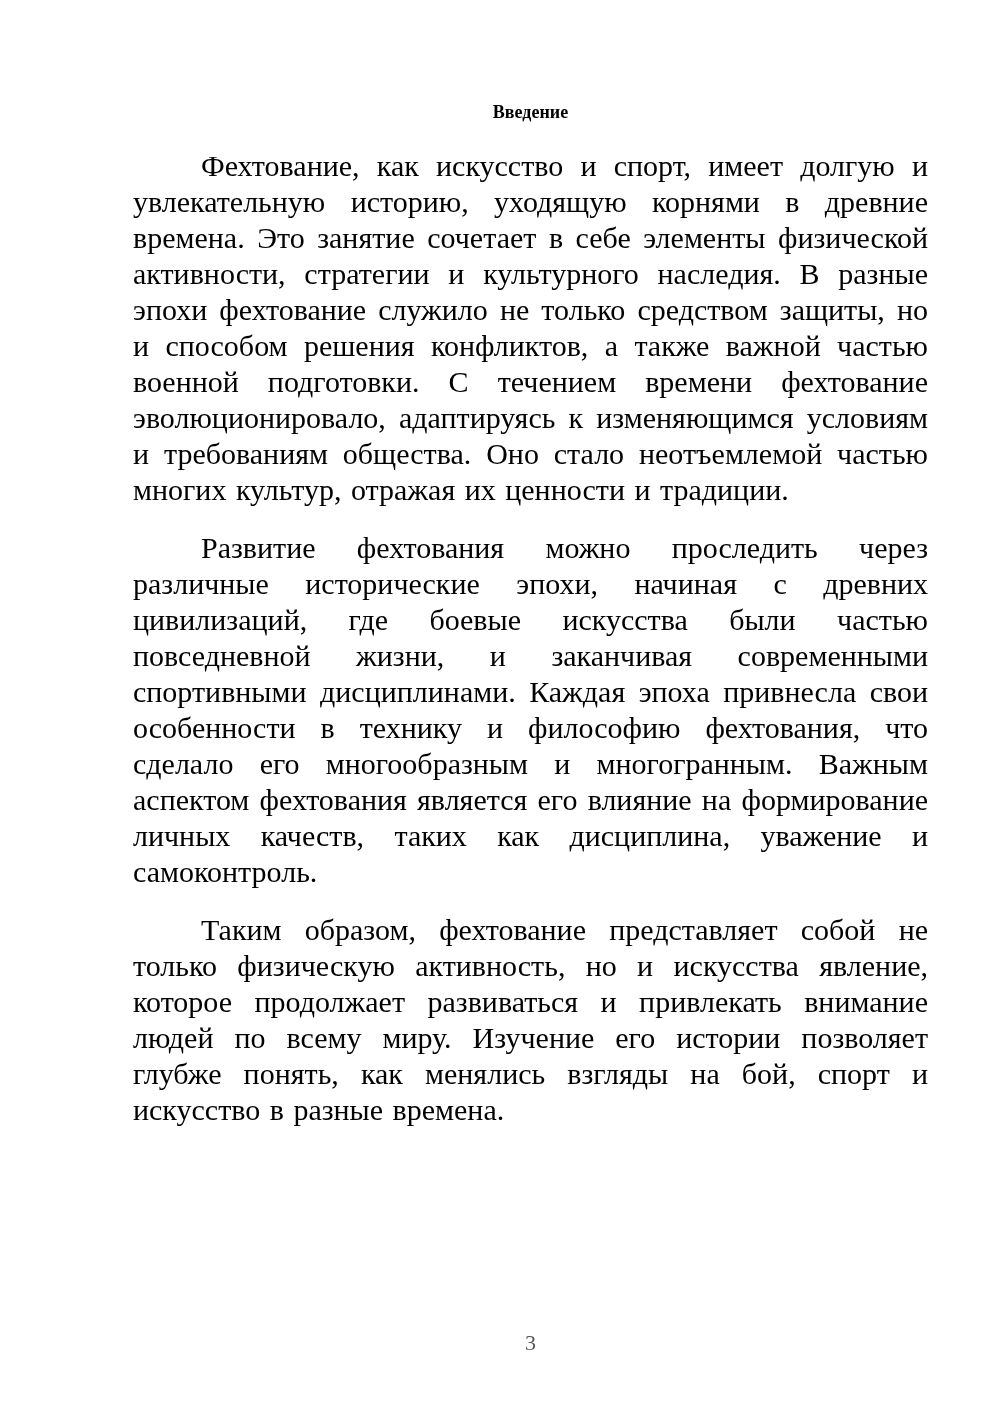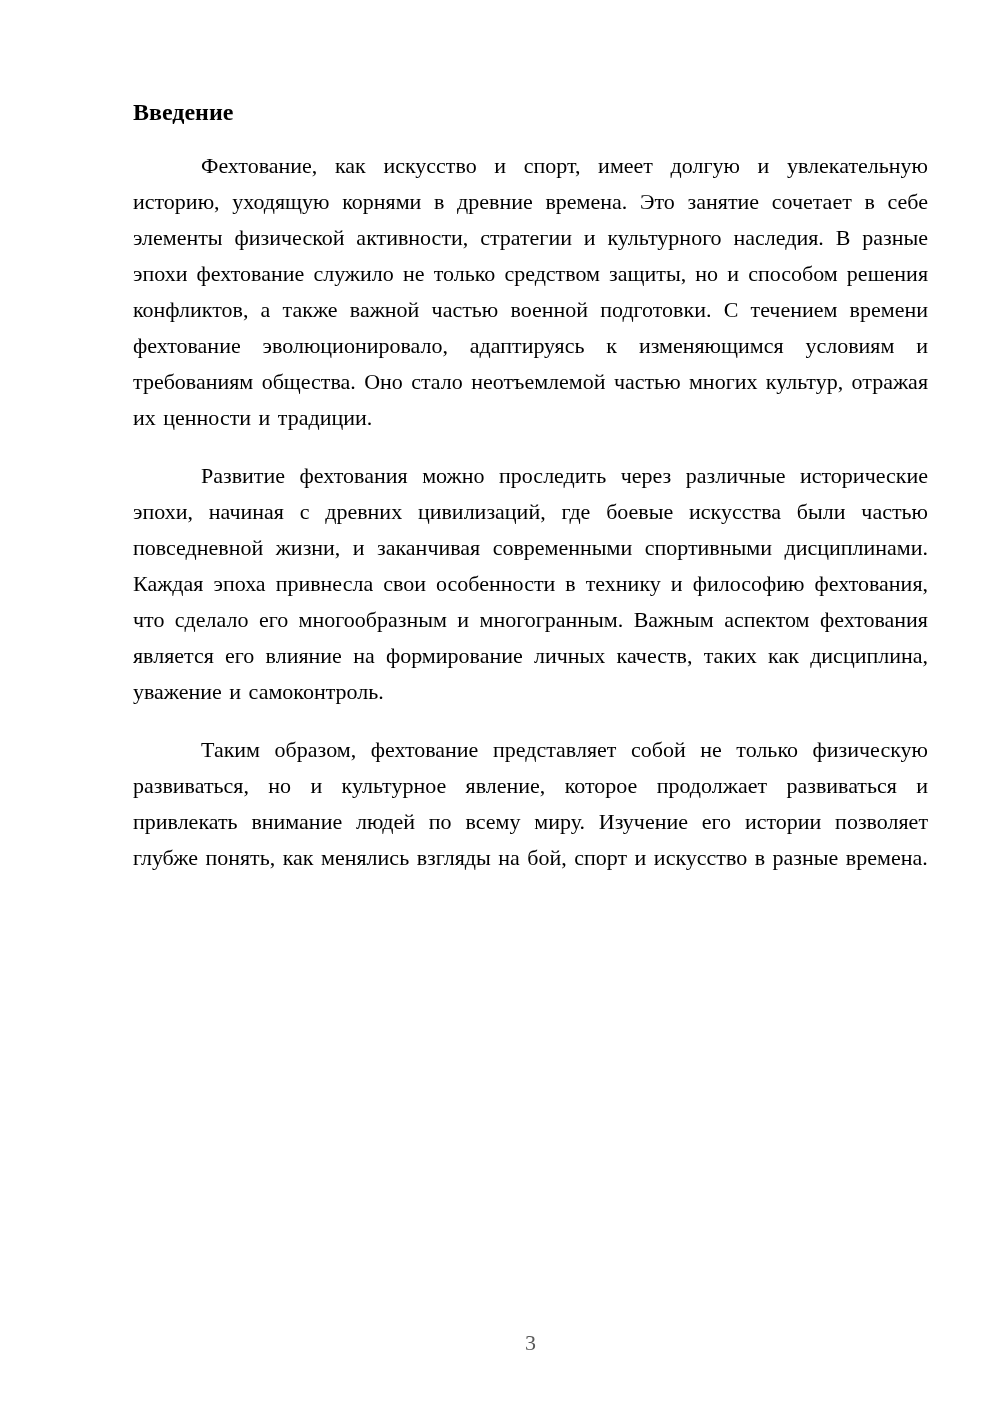--- a/index.html
+++ b/index.html
@@ -16,29 +16,29 @@
     font-family: "Liberation Serif", "DejaVu Serif", serif;
   }
   .content {
     position: absolute;
     left: 133px;
     top: 97px;
     width: 795px;
   }
   .title {
     margin: 0 0 21px 0;
-    font-size: 24px;
+    font-size: 18px;
     line-height: 30px;
     font-weight: bold;
-    text-align: left;
+    text-align: center;
     color: #000000;
   }
   .para {
     margin: 0;
-    font-size: 22px;
+    font-size: 30px;
     line-height: 36px;
     color: #000000;
     text-align: justify;
     text-align-last: left;
     text-indent: 68px;
     word-spacing: 2px;
     hyphens: none;
   }
   .para + .para {
     margin-top: 22px;
@@ -55,16 +55,16 @@
   }
 </style>
 </head>
 <body>
 
 <div class="page">
   <div class="content">
     <h1 class="title">Введение</h1>
     <p class="para">Фехтование, как искусство и спорт, имеет долгую и увлекательную историю, уходящую корнями в древние времена. Это занятие сочетает в себе элементы физической активности, стратегии и культурного наследия. В разные эпохи фехтование служило не только средством защиты, но и способом решения конфликтов, а также важной частью военной подготовки. С течением времени фехтование эволюционировало, адаптируясь к изменяющимся условиям и требованиям общества. Оно стало неотъемлемой частью многих культур, отражая их ценности и традиции.</p>
     <p class="para">Развитие фехтования можно проследить через различные исторические эпохи, начиная с древних цивилизаций, где боевые искусства были частью повседневной жизни, и заканчивая современными спортивными дисциплинами. Каждая эпоха привнесла свои особенности в технику и философию фехтования, что сделало его многообразным и многогранным. Важным аспектом фехтования является его влияние на формирование личных качеств, таких как дисциплина, уважение и самоконтроль.</p>
-    <p class="para">Таким образом, фехтование представляет собой не только физическую развиваться, но и культурное явление, которое продолжает развиваться и привлекать внимание людей по всему миру. Изучение его истории позволяет глубже понять, как менялись взгляды на бой, спорт и искусство в разные времена.</p>
+    <p class="para">Таким образом, фехтование представляет собой не только физическую активность, но и искусства явление, которое продолжает развиваться и привлекать внимание людей по всему миру. Изучение его истории позволяет глубже понять, как менялись взгляды на бой, спорт и искусство в разные времена.</p>
   </div>
   <div class="page-number">3</div>
 </div>
 
 </body></html>

